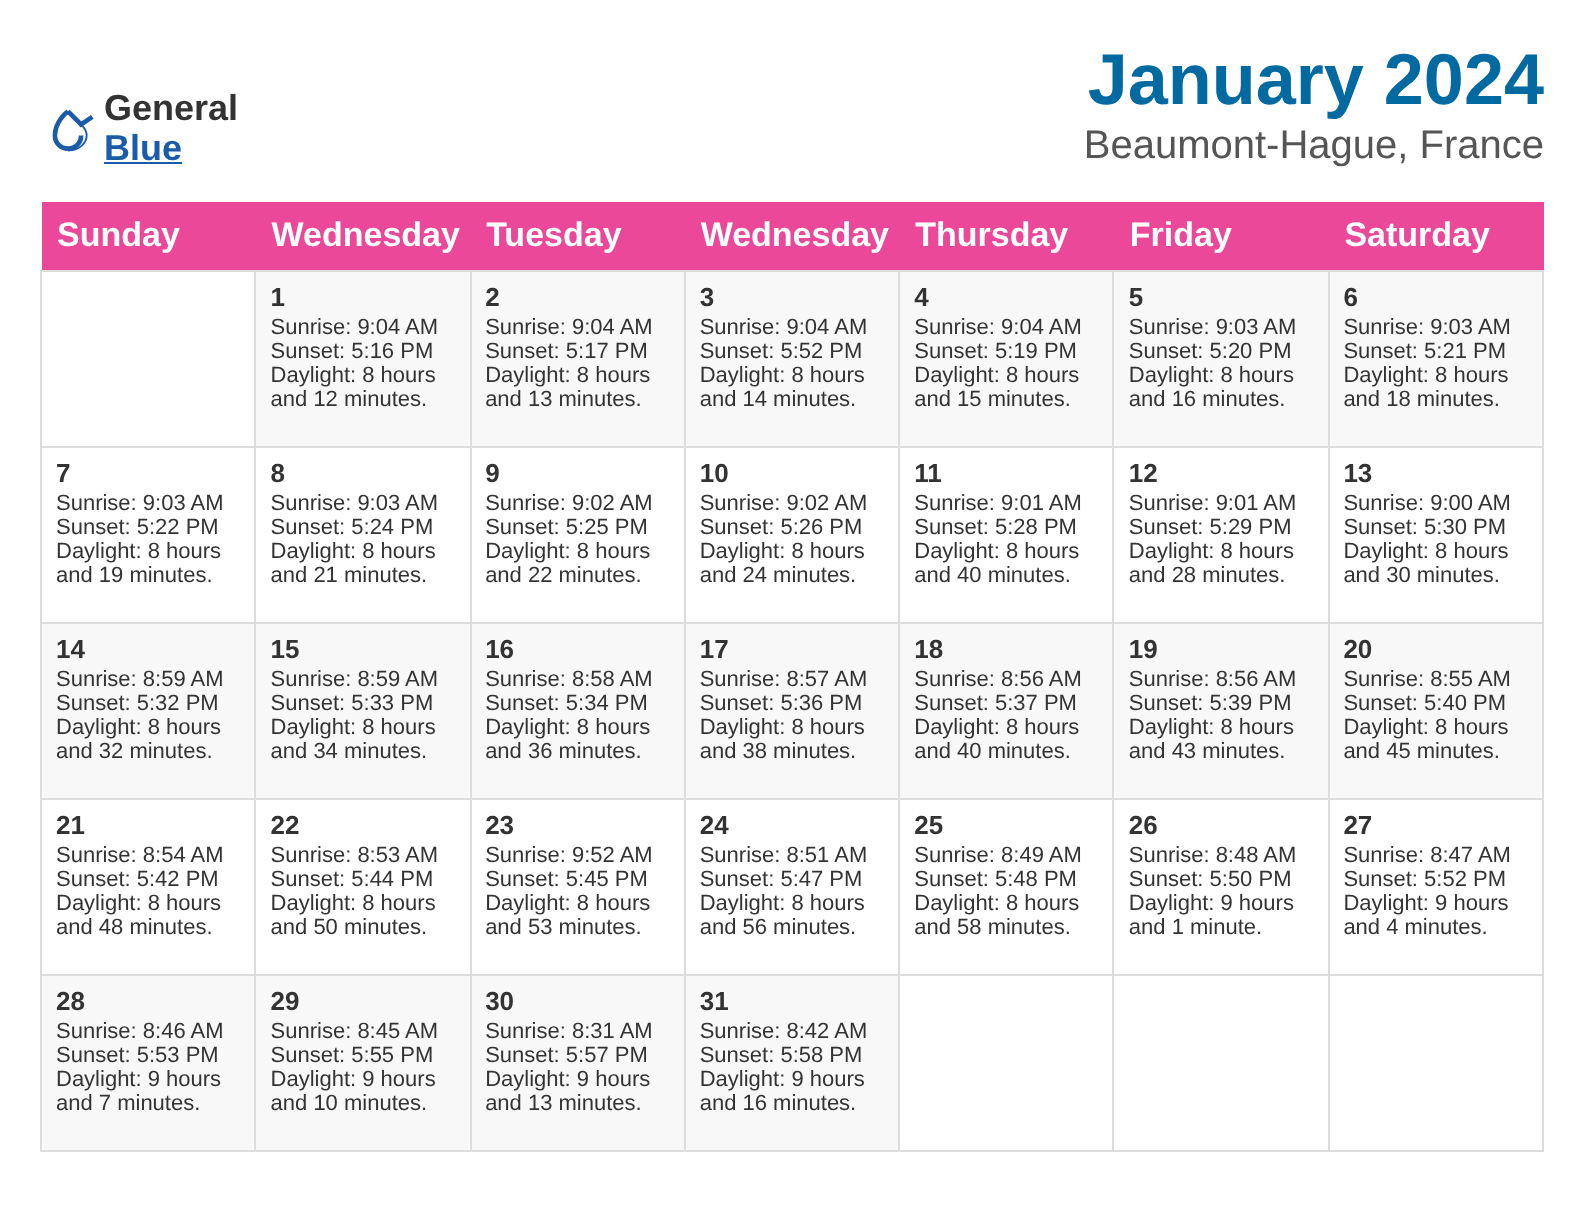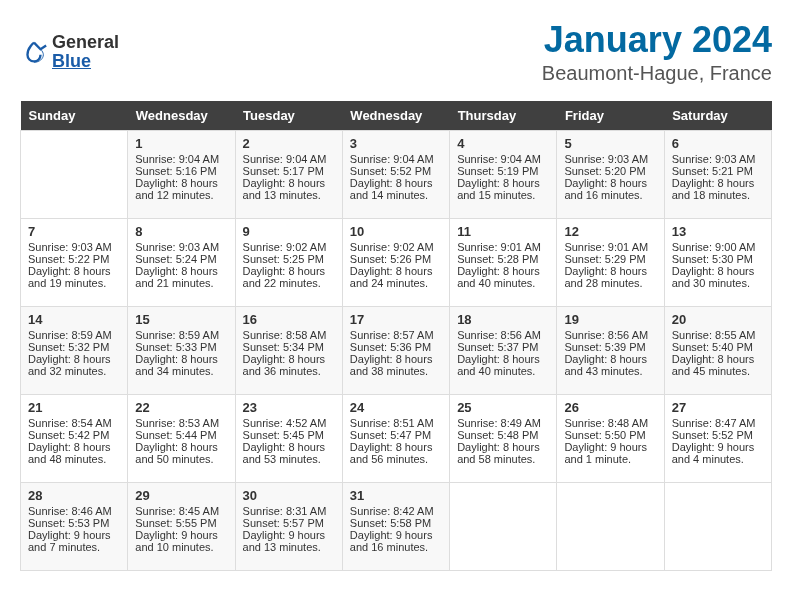--- a/index.html
+++ b/index.html
@@ -6,21 +6,21 @@
     body {
       font-family: Arial, sans-serif;
       background: #fff;
       width: 792px;
       min-height: 612px;
       padding: 20px;
     }
     .header {
       display: flex;
       justify-content: space-between;
-      align-items: center;
+      align-items: flex-end;
       margin-bottom: 16px;
     }
     .logo {
       display: flex;
       align-items: center;
       gap: 4px;
     }
     .logo-text {
       font-size: 18px;
       font-weight: bold;
@@ -45,25 +45,25 @@
       font-size: 20px;
       color: #555;
       margin-top: 2px;
     }
     table {
       width: 100%;
       border-collapse: collapse;
       table-layout: fixed;
     }
     th {
-      background-color: #404040;
+      background-color: #ec4899;
       color: #fff;
       text-align: left;
       padding: 7px 8px;
-      font-size: 13px;
+      font-size: 17px;
       font-weight: bold;
     }
     td {
       vertical-align: top;
       padding: 5px 7px;
       font-size: 11px;
       color: #333;
       border: 1px solid #ddd;
       height: 88px;
     }
@@ -201,21 +201,21 @@
       <tr>
         <td><span class="day-num">21</span>
         <span>Sunrise: 8:54 AM</span><br>
         <span>Sunset: 5:42 PM</span><br>
         <span>Daylight: 8 hours and 48 minutes.</span></td>
         <td><span class="day-num">22</span>
         <span>Sunrise: 8:53 AM</span><br>
         <span>Sunset: 5:44 PM</span><br>
         <span>Daylight: 8 hours and 50 minutes.</span></td>
         <td><span class="day-num">23</span>
-        <span>Sunrise: 4:52 AM</span><br>
+        <span>Sunrise: 9:52 AM</span><br>
         <span>Sunset: 5:45 PM</span><br>
         <span>Daylight: 8 hours and 53 minutes.</span></td>
         <td><span class="day-num">24</span>
         <span>Sunrise: 8:51 AM</span><br>
         <span>Sunset: 5:47 PM</span><br>
         <span>Daylight: 8 hours and 56 minutes.</span></td>
         <td><span class="day-num">25</span>
         <span>Sunrise: 8:49 AM</span><br>
         <span>Sunset: 5:48 PM</span><br>
         <span>Daylight: 8 hours and 58 minutes.</span></td>

